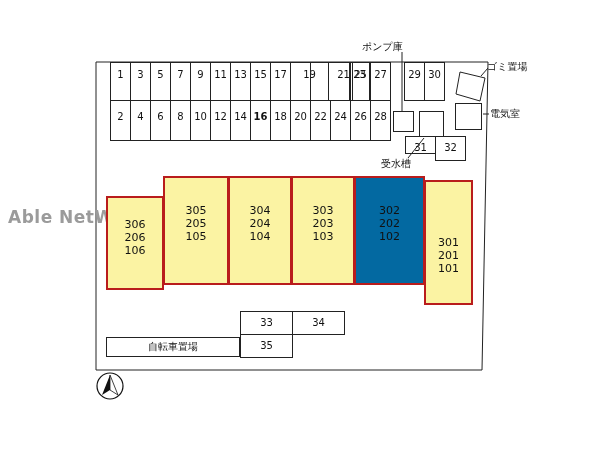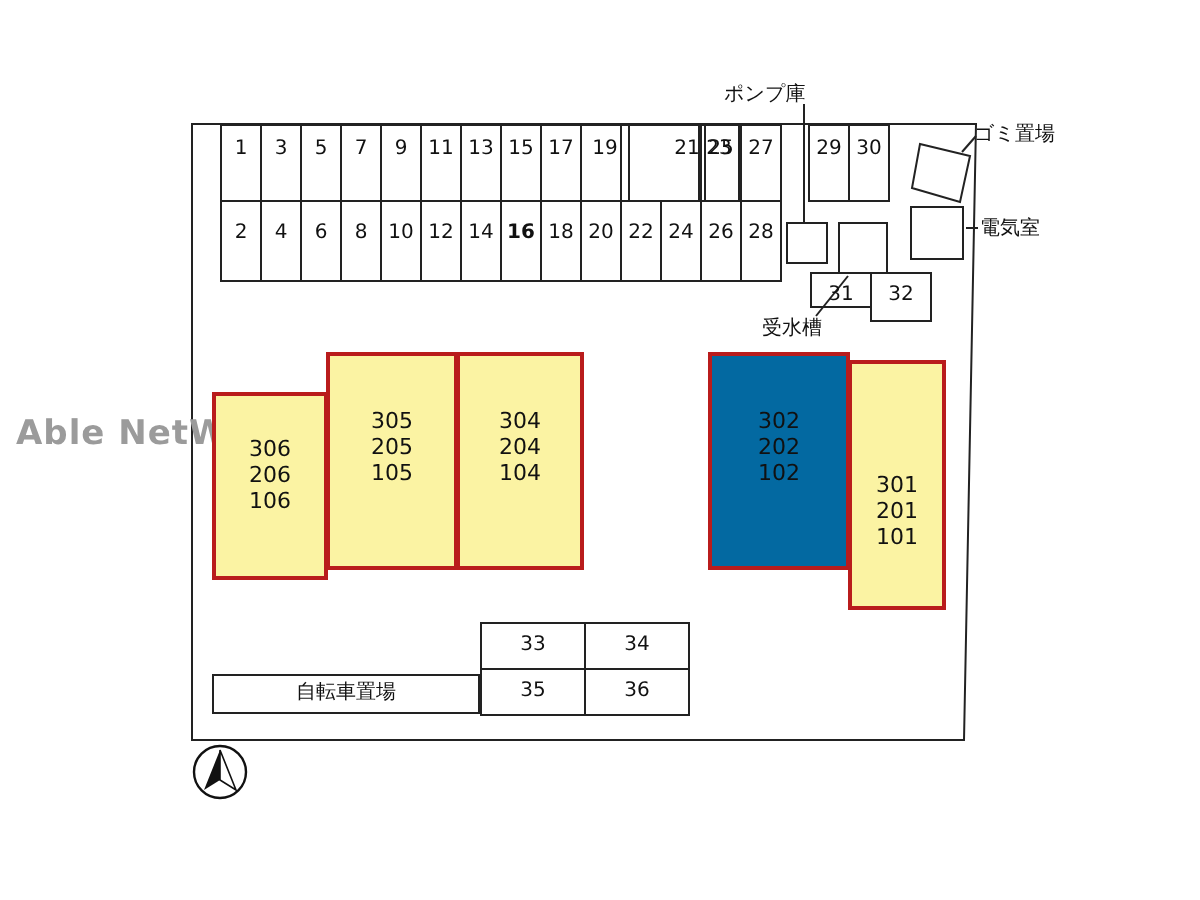--- a/index.html
+++ b/index.html
@@ -73,21 +73,21 @@
 
 <div class="cell r1" style="left: 110px; top: 62px; width: 21px; height: 39px;">1</div>
     <div class="cell r1" style="left: 130px; top: 62px; width: 21px; height: 39px;">3</div>
     <div class="cell r1" style="left: 150px; top: 62px; width: 21px; height: 39px;">5</div>
     <div class="cell r1" style="left: 170px; top: 62px; width: 21px; height: 39px;">7</div>
     <div class="cell r1" style="left: 190px; top: 62px; width: 21px; height: 39px;">9</div>
     <div class="cell r1" style="left: 210px; top: 62px; width: 21px; height: 39px;">11</div>
     <div class="cell r1" style="left: 230px; top: 62px; width: 21px; height: 39px;">13</div>
     <div class="cell r1" style="left: 250px; top: 62px; width: 21px; height: 39px;">15</div>
     <div class="cell r1" style="left: 270px; top: 62px; width: 21px; height: 39px;">17</div>
-    <div class="cell r1" style="left: 290px; top: 62px; width: 25px; height: 39px;">19</div>
+    <div class="cell r1" style="left: 290px; top: 62px; width: 39px; height: 39px;">19</div>
     <div class="cell r1" style="left: 310px; top: 62px; width: 43px; height: 39px; padding-left: 24px;">21</div>
     <div class="cell r1" style="left: 330px; top: 62px; width: 21px; height: 39px; margin-left: 19px;">23</div>
     <div class="cell r1" style="left: 350px; top: 62px; width: 21px; height: 39px;">25</div>
     <div class="cell r1" style="left: 370px; top: 62px; width: 21px; height: 39px;">27</div>
     <div class="cell r2" style="left: 110px; top: 100px; width: 21px; height: 41px;">2</div>
     <div class="cell r2" style="left: 130px; top: 100px; width: 21px; height: 41px;">4</div>
     <div class="cell r2" style="left: 150px; top: 100px; width: 21px; height: 41px;">6</div>
     <div class="cell r2" style="left: 170px; top: 100px; width: 21px; height: 41px;">8</div>
     <div class="cell r2" style="left: 190px; top: 100px; width: 21px; height: 41px;">10</div>
     <div class="cell r2" style="left: 210px; top: 100px; width: 21px; height: 41px;">12</div>
@@ -99,36 +99,40 @@
     <div class="cell r2" style="left: 330px; top: 100px; width: 21px; height: 41px;">24</div>
     <div class="cell r2" style="left: 350px; top: 100px; width: 21px; height: 41px;">26</div>
     <div class="cell r2" style="left: 370px; top: 100px; width: 21px; height: 41px;">28</div>
     <div class="cell r1" style="left: 404px; top: 62px; width: 21px; height: 39px;">29</div>
     <div class="cell r1" style="left: 424px; top: 62px; width: 21px; height: 39px;">30</div>
     <div class="cell r3" style="left: 405px; top: 136px; width: 31px; height: 18px;">31</div>
     <div class="cell r3" style="left: 435px; top: 136px; width: 31px; height: 25px;">32</div>
     <div class="cell lg" style="left: 240px; top: 311px; width: 53px; height: 24px;">33</div>
     <div class="cell lg" style="left: 292px; top: 311px; width: 53px; height: 24px;">34</div>
     <div class="cell lg" style="left: 240px; top: 334px; width: 53px; height: 24px;">35</div>
-    <div class="cell lg" style="left: 292px; top: 334px; width: 53px; height: 24px;">36</div>
     <div class="block" style="left: 106px; top: 196px; width: 58px; height: 94px; padding-top: 20px; background: rgb(251, 243, 163);">
       <div>306</div>
       <div>206</div>
       <div>106</div>
     </div>
     <div class="block" style="left: 163px; top: 176px; width: 66px; height: 109px; padding-top: 26px; background: rgb(251, 243, 163);">
       <div>305</div>
       <div>205</div>
       <div>105</div>
     </div>
     <div class="block" style="left: 228px; top: 176px; width: 64px; height: 109px; padding-top: 26px; background: rgb(251, 243, 163);">
       <div>304</div>
       <div>204</div>
       <div>104</div>
     </div>
+    <div class="block" style="left: 291px; top: 176px; width: 64px; height: 109px; padding-top: 26px; background: rgb(251, 243, 163);">
+      <div>303</div>
+      <div>203</div>
+      <div>103</div>
+    </div>
     <div class="block" style="left: 354px; top: 176px; width: 71px; height: 109px; padding-top: 26px; background: #0369a1;">
       <div>302</div>
       <div>202</div>
       <div>102</div>
     </div>
     <div class="block" style="left: 424px; top: 180px; width: 49px; height: 125px; padding-top: 54px; background: rgb(251, 243, 163);">
       <div>301</div>
       <div>201</div>
       <div>101</div>
     </div>

